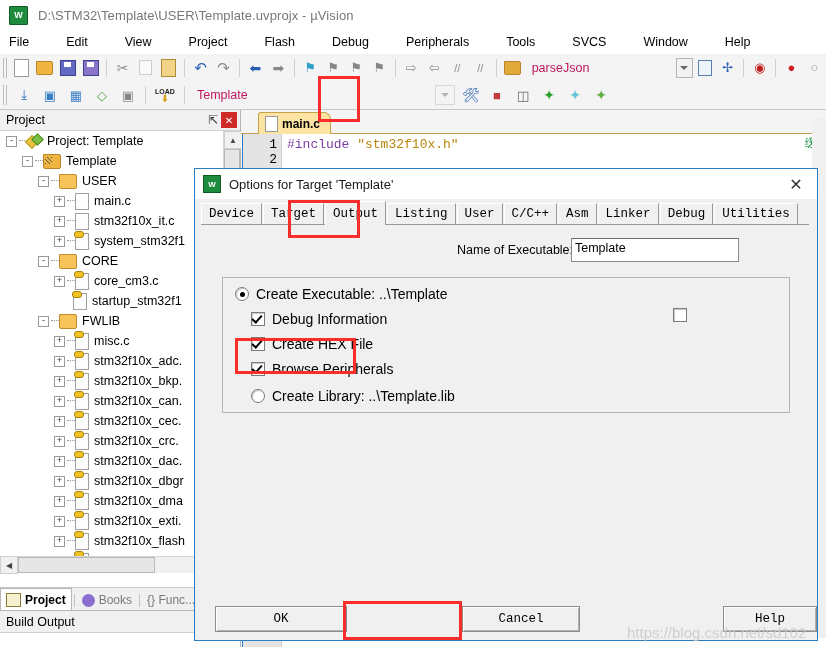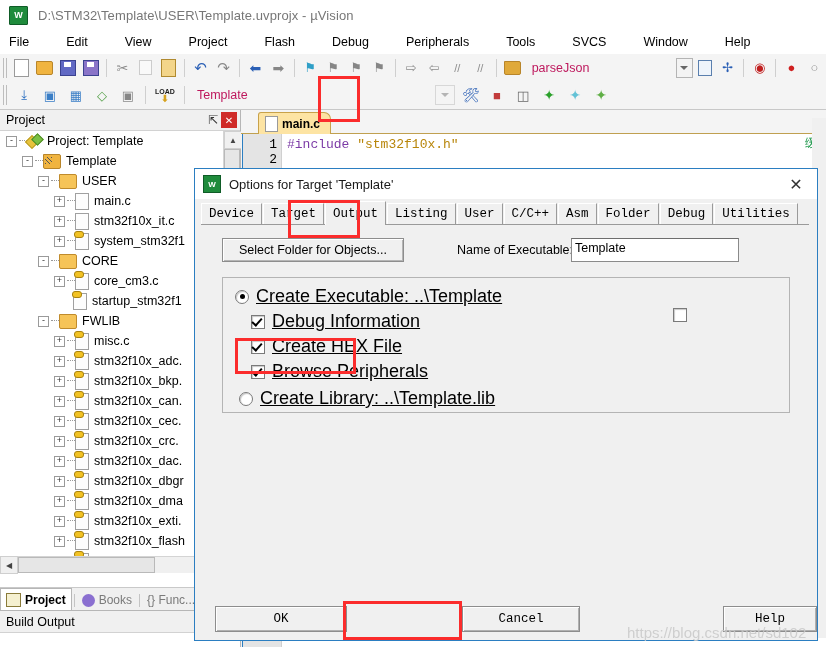--- a/index.html
+++ b/index.html
@@ -141,21 +141,21 @@
     border:1px solid #8a8a8a;border-top-color:#6d6d6d;font-size:12.5px;padding:2px 0 0 3px;}
   #group{position:absolute;left:21px;top:52px;width:566px;height:134px;border:1px solid #b4b4b4;
     background:#f0f0f0;}
   .radio{width:12px;height:12px;border-radius:50%;background:#fff;border:1px solid #7a7a7a;
     box-shadow:inset 1px 1px 1px #c8c8c8;display:flex;align-items:center;justify-content:center;}
   .radio.on:after{content:"";width:5px;height:5px;border-radius:50%;background:#000;}
   .chk{width:12px;height:12px;background:#fff;border:1px solid #7a7a7a;
     box-shadow:inset 1px 1px 1px #c8c8c8;position:relative;}
   .chk.on:after{content:"";position:absolute;left:2px;top:0px;width:4px;height:8px;
     border:solid #000;border-width:0 2px 2px 0;transform:rotate(42deg);}
-  .row{position:absolute;display:flex;align-items:center;font-size:18px;text-decoration:underline;}
+  .row{position:absolute;display:flex;align-items:center;font-size:14px;}
   .row .t{margin-left:7px;}
   
   .redbox{position:absolute;border:3px solid #fb2c2c;pointer-events:none;z-index:60;}
   
   .dbtn{position:absolute;height:24px;background:#f0f0f0;border:1px solid #8d8d8d;
     box-shadow:inset 1px 1px 0 #fff, inset -1px -1px 0 #b0b0b0;
     display:flex;align-items:center;justify-content:center;
     font-family:"Liberation Mono","DejaVu Sans Mono",monospace;font-size:12.5px;}
   #watermark{position:absolute;left:627px;top:624px;font-size:15px;color:#c9c9c9;
     font-family:"Liberation Sans",sans-serif;opacity:.85;z-index:70;white-space:nowrap;}
@@ -524,48 +524,47 @@
   </div>
 
   <div id="dlg-tabs">
       <div class="dtab">Device</div>
       <div class="dtab">Target</div>
       <div class="dtab active">Output</div>
       <div class="dtab">Listing</div>
       <div class="dtab">User</div>
       <div class="dtab">C/C++</div>
       <div class="dtab">Asm</div>
-      <div class="dtab">Folder</div>
+      <div class="dtab">Linker</div>
       <div class="dtab">Debug</div>
       <div class="dtab">Utilities</div>
     </div>
 
   <div id="dlg-body">
-    <div id="btn-select-folder">Select Folder for Objects...</div>
     <div id="lbl-name-exec">Name of Executable:</div>
     <div id="inp-exec">Template</div>
 
     <div id="group">
       <div class="row" style="left:12px;top:8px">
         <span class="radio on"></span>
         <span class="t">Create Executable:  ..\Template</span>
       </div>
       <div class="row" style="left:28px;top:33px">
         <span class="chk on"></span>
         <span class="t">Debug Information</span>
       </div>
       <div class="row" style="left:28px;top:58px">
         <span class="chk on"></span>
         <span class="t">Create HEX File</span>
       </div>
       <div class="row" style="left:28px;top:83px">
         <span class="chk on"></span>
         <span class="t">Browse Peripherals</span>
       </div>
-      <div class="row" style="left:16px;top:110px">
+      <div class="row" style="left:28px;top:110px">
         <span class="radio"></span>
         <span class="t">Create Library:  ..\Template.lib</span>
       </div>
       <div class="row" style="left:450px;top:30px">
         <span class="chk"></span>
       </div>
     </div>
   </div>
 
   <div class="dbtn" id="btn-ok" style="left:20px;top:437px;width:130px">OK</div>

